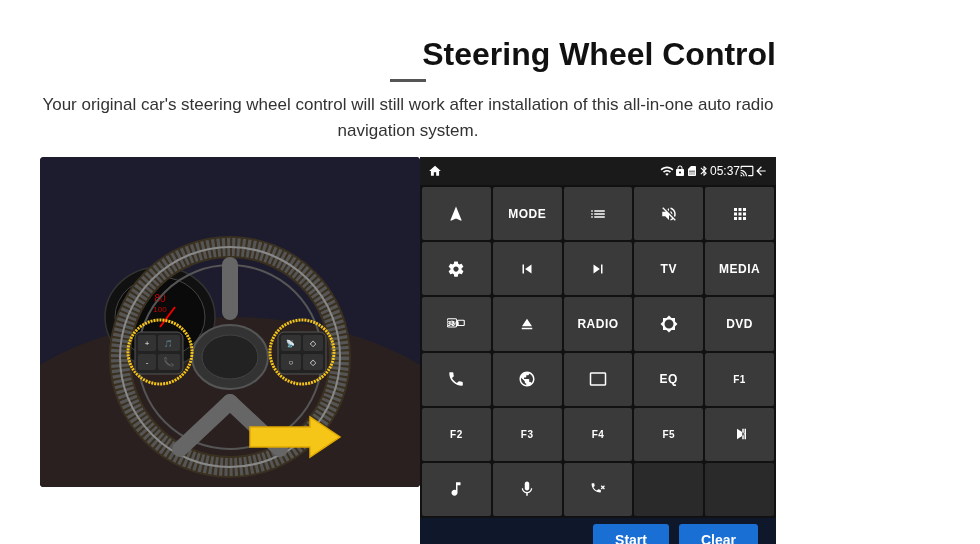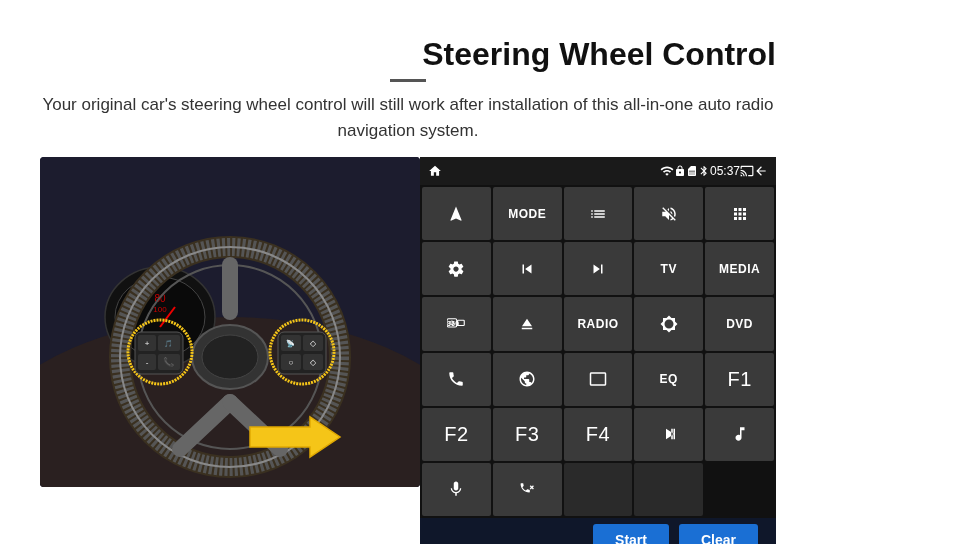--- a/index.html
+++ b/index.html
@@ -112,21 +112,21 @@
       font-weight: 600;
       display: flex;
       align-items: center;
       justify-content: center;
       border-radius: 2px;
       transition: background 0.1s;
       letter-spacing: 0.5px;
     }
 
     .ctrl-btn.text-btn { font-size: 12px; font-weight: 700; }
-    .ctrl-btn.f-btn { font-size: 20px; font-weight: 400; }
+    .ctrl-btn.f-btn { font-size: 10px; font-weight: 700; }
     .ctrl-btn svg { width: 18px; height: 18px; }
 
     
     .action-bar {
       height: 44px;
       background: #0f172a;
       display: flex;
       align-items: center;
       justify-content: flex-end;
       padding: 0 18px;
@@ -324,20 +324,21 @@
           <button class="ctrl-btn">
             <svg width="18" height="18" viewBox="0 0 24 24" fill="white">
               <path d="M21 3H3c-1.1 0-2 .9-2 2v14c0 1.1.9 2 2 2h18c1.1 0 2-.9 2-2V5c0-1.1-.9-2-2-2zm0 16H3V5h18v14z"></path>
             </svg>
           </button>
           <button class="ctrl-btn text-btn">EQ</button>
           <button class="ctrl-btn text-btn f-btn">F1</button>
           <button class="ctrl-btn text-btn f-btn">F2</button>
           <button class="ctrl-btn text-btn f-btn">F3</button>
           <button class="ctrl-btn text-btn f-btn">F4</button>
+          <button class="ctrl-btn text-btn f-btn">F5</button>
           <button class="ctrl-btn">
             <svg width="18" height="18" viewBox="0 0 24 24" fill="white">
               <path d="M8 5v14l11-7zm7 0h2v14h-2zm3 0h2v14h-2z"></path>
             </svg>
           </button>
           <button class="ctrl-btn">
             <svg width="18" height="18" viewBox="0 0 24 24" fill="white">
               <path d="M12 3v10.55c-.59-.34-1.27-.55-2-.55-2.21 0-4 1.79-4 4s1.79 4 4 4 4-1.79 4-4V7h4V3h-6z"></path>
             </svg>
           </button>

